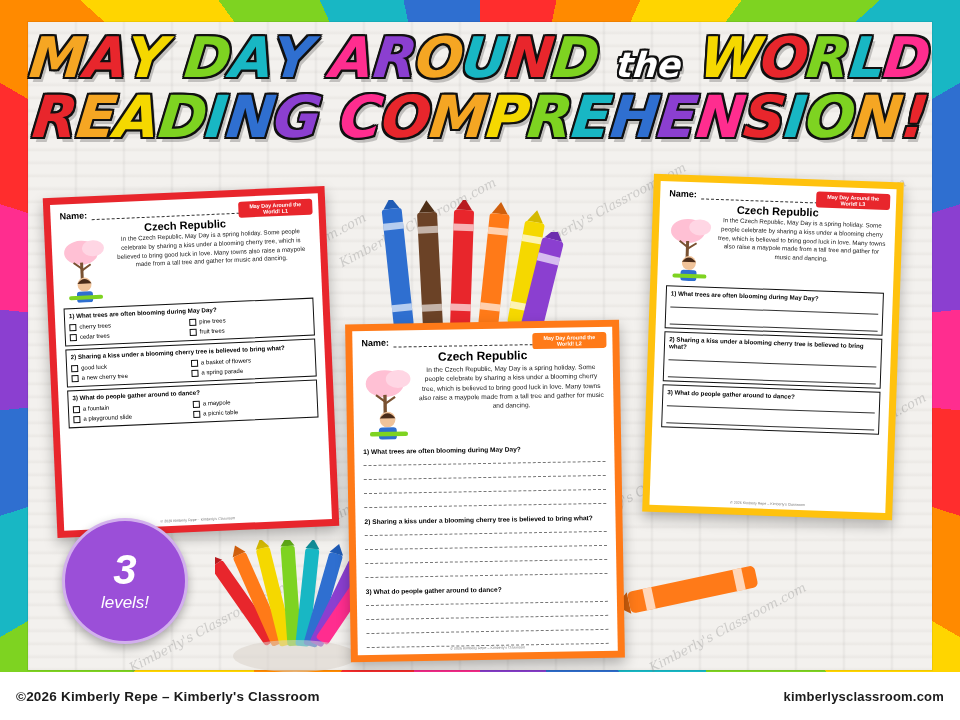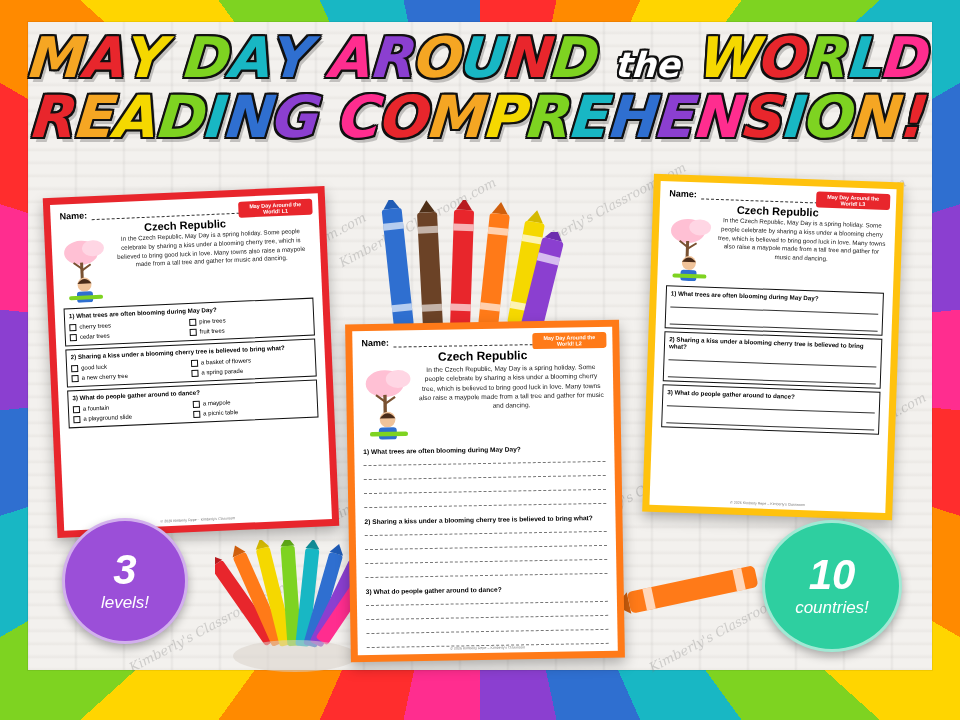--- a/index.html
+++ b/index.html
@@ -448,18 +448,18 @@
         <div class="foot-note">© 2026 Kimberly Repe – Kimberly's Classroom</div>
       </div>
     </div>
   </div>
 
   <div class="circle-badge" style="left:62px; top:518px; width:126px; height:126px; background:#9b4fd8;">
     <div class="big">3</div>
     <div class="small">levels!</div>
   </div>
 
-  <div class="circle-badge" style="left:762px; top:520px; width:140px; height:132px; background:#2ecfa0;">
-    <div class="big">10</div>
-    <div class="small">countries!</div>
-  </div>
-
+
+  <div class="footer">
+    <div class="copy">©2026 Kimberly Repe – Kimberly's Classroom</div>
+    <div class="site">kimberlysclassroom.com</div>
+  </div>
 </div>
 
 </body></html>

